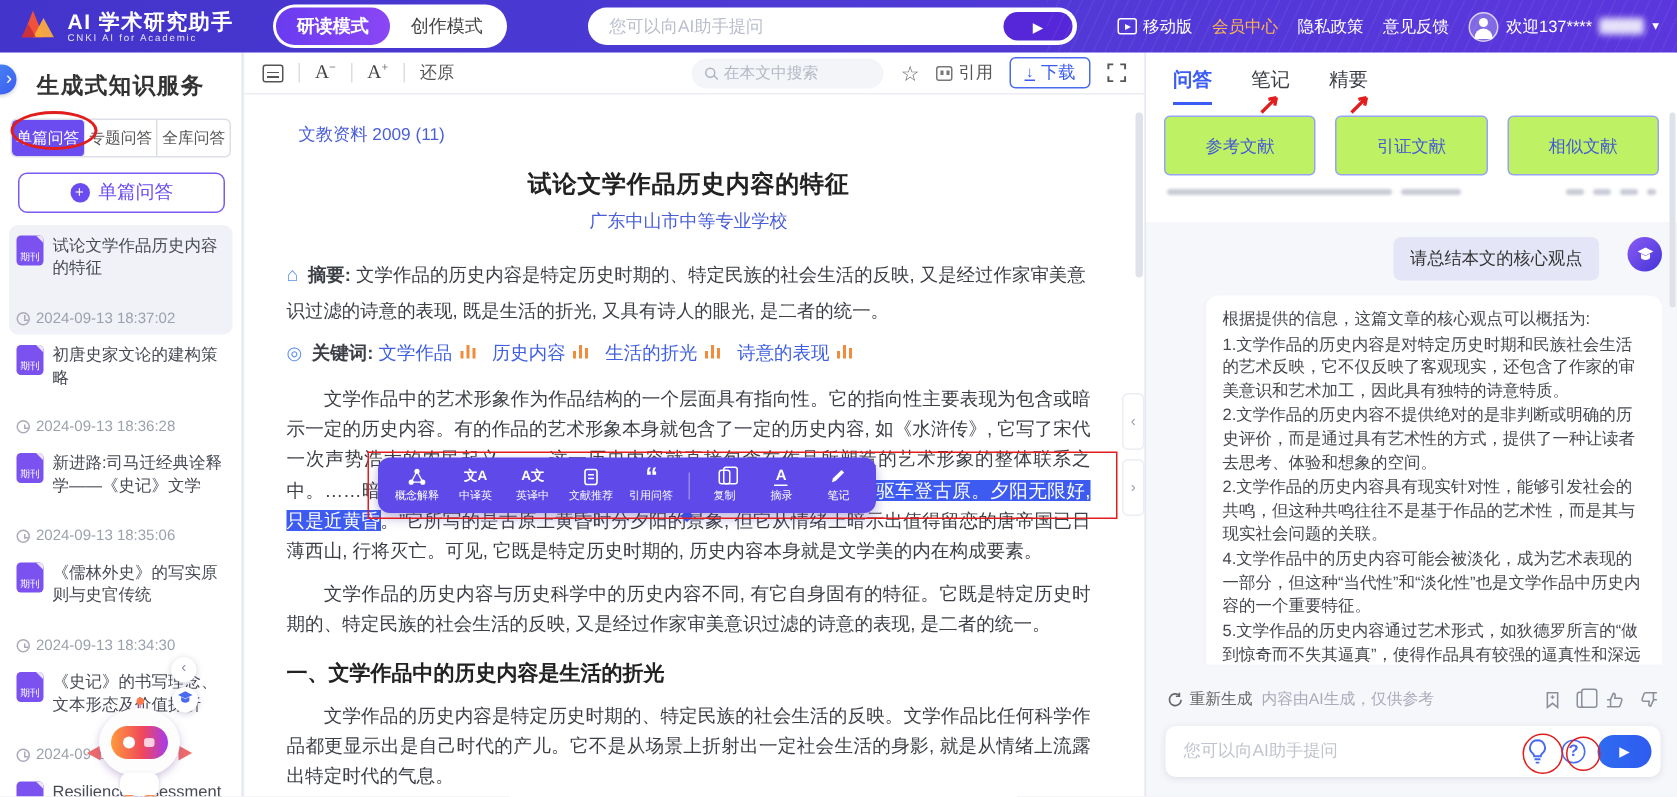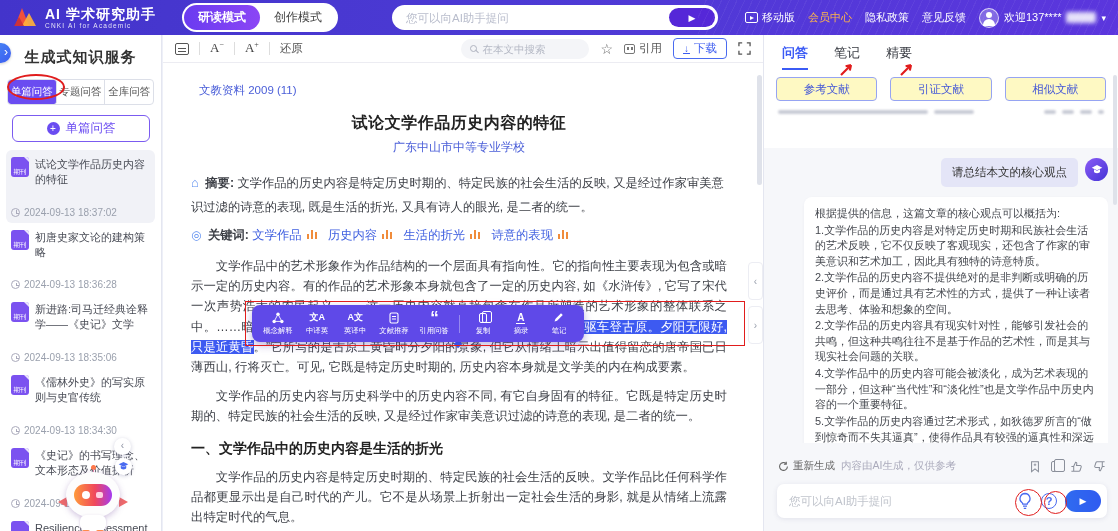--- a/index.html
+++ b/index.html
@@ -145,27 +145,27 @@
   
   .handle { position:absolute; width:15px; height:38px; background:#fff; border:1px solid #ecedf3; border-radius:4px;
     color:#9aa0ad; font-size:10px; display:flex; align-items:center; justify-content:center; cursor:pointer; z-index:6; }
 
   
   .rpanel { position:absolute; right:0; top:35px; width:355px; bottom:0; background:#fff; border-left:1px solid #e4e6f0; }
   .rp-tabs { display:flex; gap:26px; padding:9px 0 0 18px; font-size:13px; color:#3a3d44; }
   .rp-tab { cursor:pointer; padding-bottom:6px;font-family:Liberation Serif, serif; }
   .rp-tab.active { color:#3b5bf5; font-weight:bold; border-bottom:2px solid #3b5bf5; }
   .rp-btns { display:flex; gap:13px; padding:7px 12px 0; }
-  .rp-btn { flex:1; height:24px; border:1px solid #96a4f2; border-radius:4px; background:#fef9c3; color:#4558d6;
+  .rp-btn { flex:1; height:40px; border:1px solid #96a4f2; border-radius:4px; background:#bef264; color:#4558d6;
     font-size:11.5px; cursor:pointer; }
   .rp-blur { display:flex; align-items:center; gap:6px; padding:9px 14px 6px; }
   .bbar { height:4px; background:#c9ccd6; border-radius:2px; filter:blur(1.2px); }
   .rp-chat { position:absolute; left:0; right:0; top:113px; bottom:0; background:#f6f7fa; }
   .msgs { position:absolute; left:10px; right:10px; top:6px; bottom:88px; overflow:hidden; }
-  .user-row { display:flex; justify-content:flex-end; align-items:flex-start; gap:7px; margin-top:4px; }
+  .user-row { display:flex; justify-content:flex-end; align-items:flex-start; gap:19px; margin-top:4px; }
   .chip { background:#e4e5f7; border-radius:5px; padding:7px 11px; font-size:11.5px; color:#333; cursor:pointer; }
   .u-avatar,.a-avatar { width:23px; height:23px; border-radius:50%; flex:0 0 23px;
     background:linear-gradient(135deg,#8b5bf5,#4434d6); display:flex; align-items:center; justify-content:center; }
   .ai-row { display:flex; align-items:flex-end; gap:7px; margin-top:10px; }
   .a-avatar { position:relative; }
   .a-avatar::before { content:""; position:absolute; left:5px; top:7px; width:13px; height:8px; border-radius:4px; background:#fff; }
   .a-avatar::after { content:""; position:absolute; left:8px; top:10px; width:2.5px; height:2.5px; border-radius:50%;
     background:#4434d6; box-shadow:5px 0 #4434d6; }
   .card { background:#fff; border-radius:8px; padding:9px 11px; font-size:11px; color:#45484f; line-height:1.42;
     box-shadow:0 1px 3px rgba(80,80,120,.06); }

